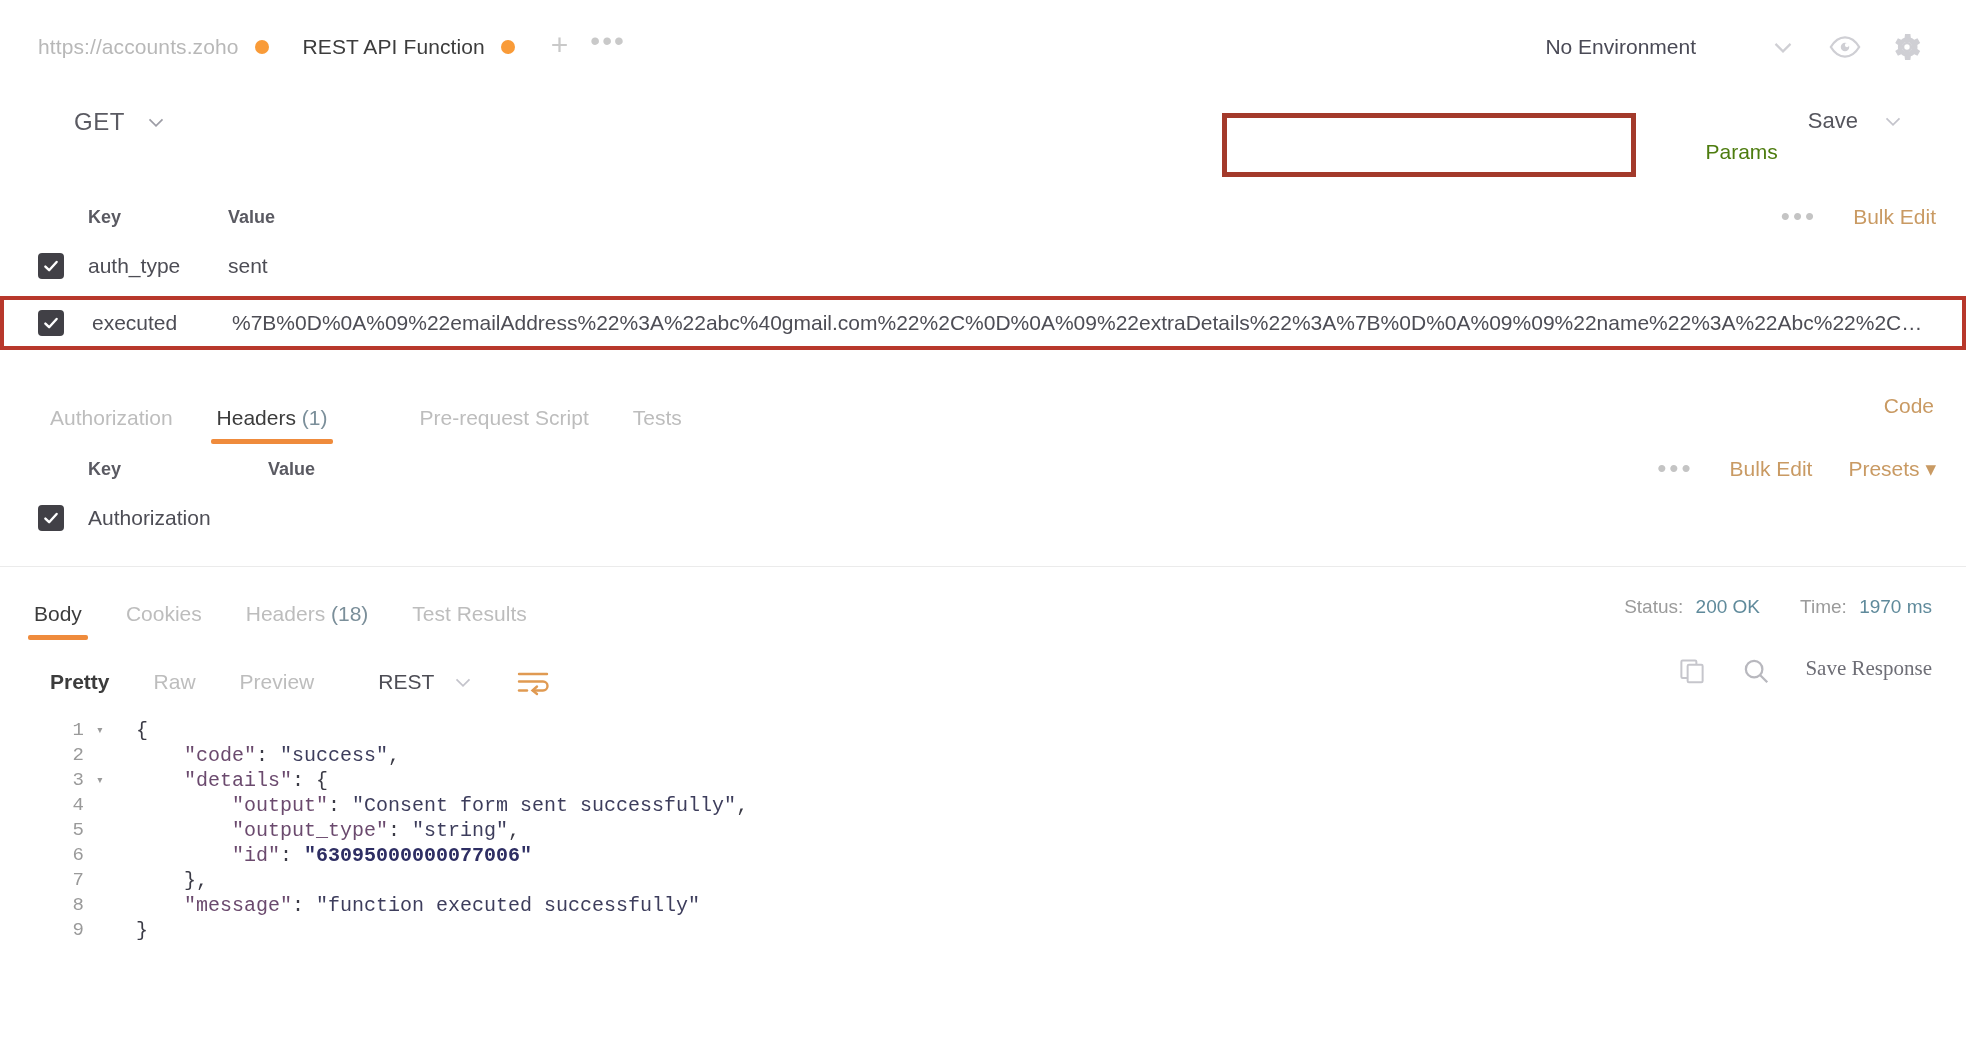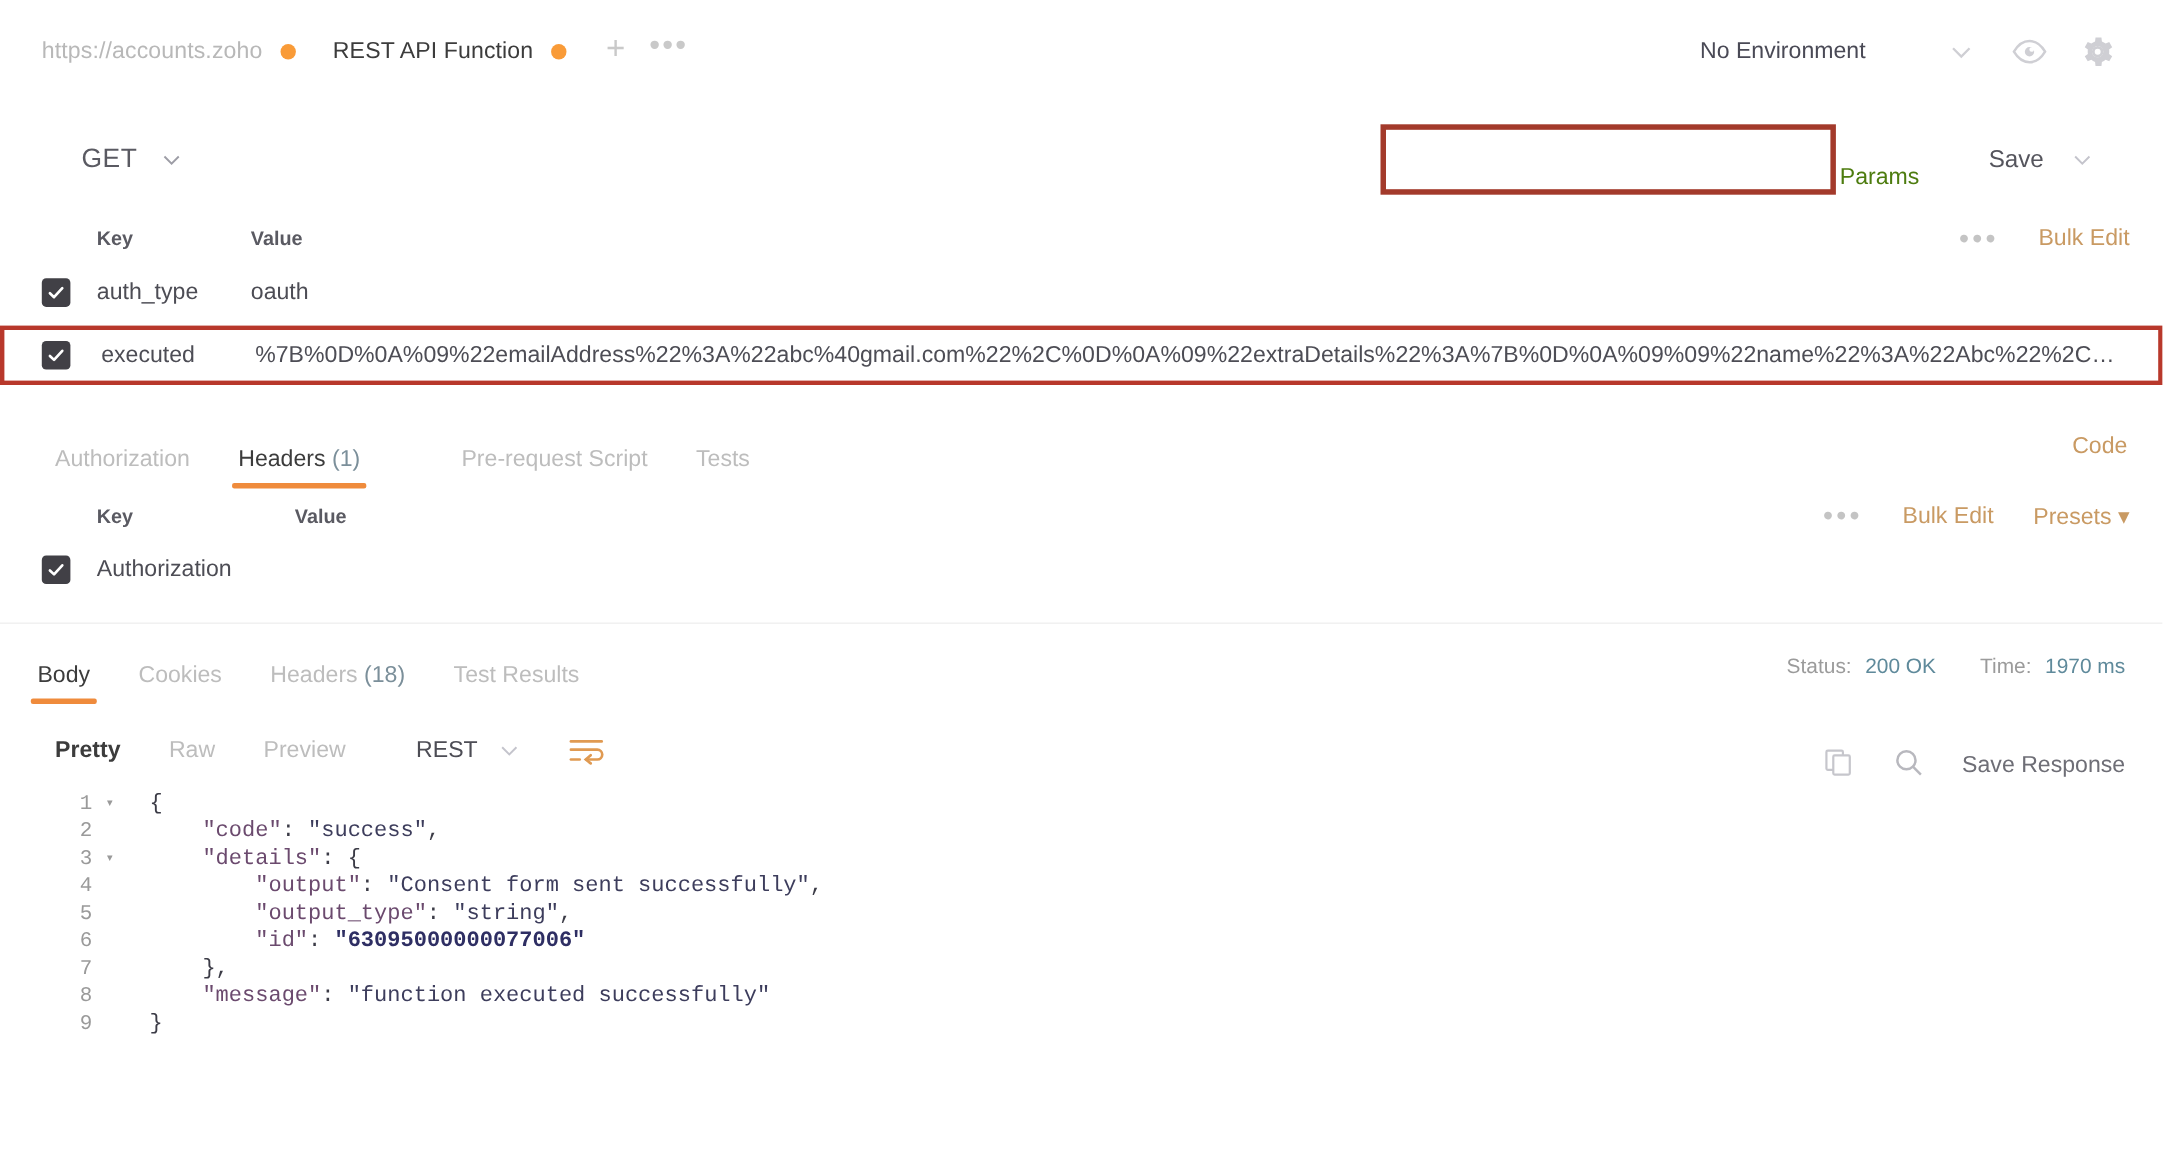--- a/index.html
+++ b/index.html
@@ -37,21 +37,21 @@
     position: absolute; right: 28px; top: 0; height: 93px;
     display: flex; align-items: center; gap: 0;
   }
   #env-name { font-size: 21px; color: #4a4a56; margin-right: 56px; white-space: nowrap; }
   .hicon { width: 62px; display: flex; align-items: center; justify-content: center; }
   svg { display: block; }
 
   
   #urlrow {
     position: absolute; left: 0; top: 108px; width: 1928px; height: 74px;
-    display: flex; align-items: center; gap: 33px;
+    display: flex; align-items: flex-start;
   }
   #method {
     width: 150px; padding-left: 74px;
     display: flex; align-items: center; gap: 18px;
   }
   #method .m { font-size: 24px; color: #5a5a62; letter-spacing: .5px; }
   #url-wrap {
     position: relative; flex: 1 1 auto; height: 74px;
     display: flex; align-items: center; min-width: 0;
   }
@@ -161,21 +161,21 @@
     position: absolute; left: 0; top: 656px; width: 1966px; height: 52px;
     display: flex; align-items: center; padding-left: 28px;
   }
   .ftab { font-size: 21px; color: #bdbdbd; padding: 0 22px; white-space: nowrap; }
   .ftab.active { color: #3c3c3c; font-weight: bold; }
   #json-select { display: flex; align-items: center; gap: 16px; margin-left: 42px; }
   #json-select .jv { font-size: 21px; color: #4d4d55; }
   #wrap-icon { margin-left: 40px; }
   #resp-tools {
     position: absolute; right: 34px; top: 656px; height: 52px;
-    display: flex; align-items: flex-end; gap: 34px;
+    display: flex; align-items: flex-start; gap: 34px; font-family: Liberation Serif, serif;
   }
   #save-resp { font-size: 21px; color: #6e6e76; white-space: nowrap; }
 
   
   #code {
     position: absolute; left: 0; top: 718px; width: 1966px;
     font-family: "Liberation Mono", monospace; font-size: 20px; line-height: 25px;
   }
   .cline { display: flex; height: 25px; align-items: center; }
   .gutter {
@@ -261,21 +261,21 @@
 
   <div class="kvrow" id="row-authtype">
     <span class="cb-cell">
       <span class="checkbox">
         <svg viewBox="0 0 24 24" fill="none" stroke="#ffffff" stroke-width="3.2" stroke-linecap="round" stroke-linejoin="round">
           <path d="M4.5 12.8 L9.5 17.6 L19.5 6.6"></path>
         </svg>
       </span>
     </span>
     <span class="k-cell">auth_type</span>
-    <span class="v-cell ellip">oauth</span>
+    <span class="v-cell ellip">sent</span>
   </div>
 
   <div class="kvrow" id="row-arguments">
     <span class="cb-cell">
       <span class="checkbox">
         <svg viewBox="0 0 24 24" fill="none" stroke="#ffffff" stroke-width="3.2" stroke-linecap="round" stroke-linejoin="round">
           <path d="M4.5 12.8 L9.5 17.6 L19.5 6.6"></path>
         </svg>
       </span>
     </span>

